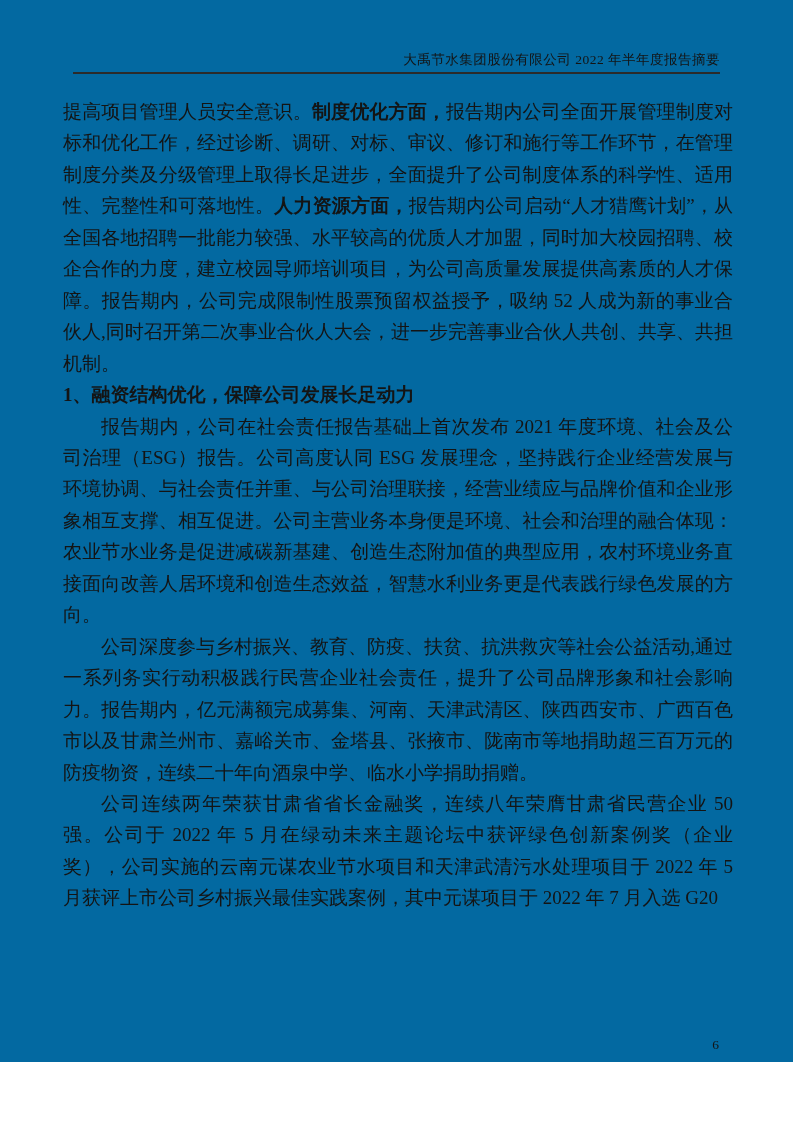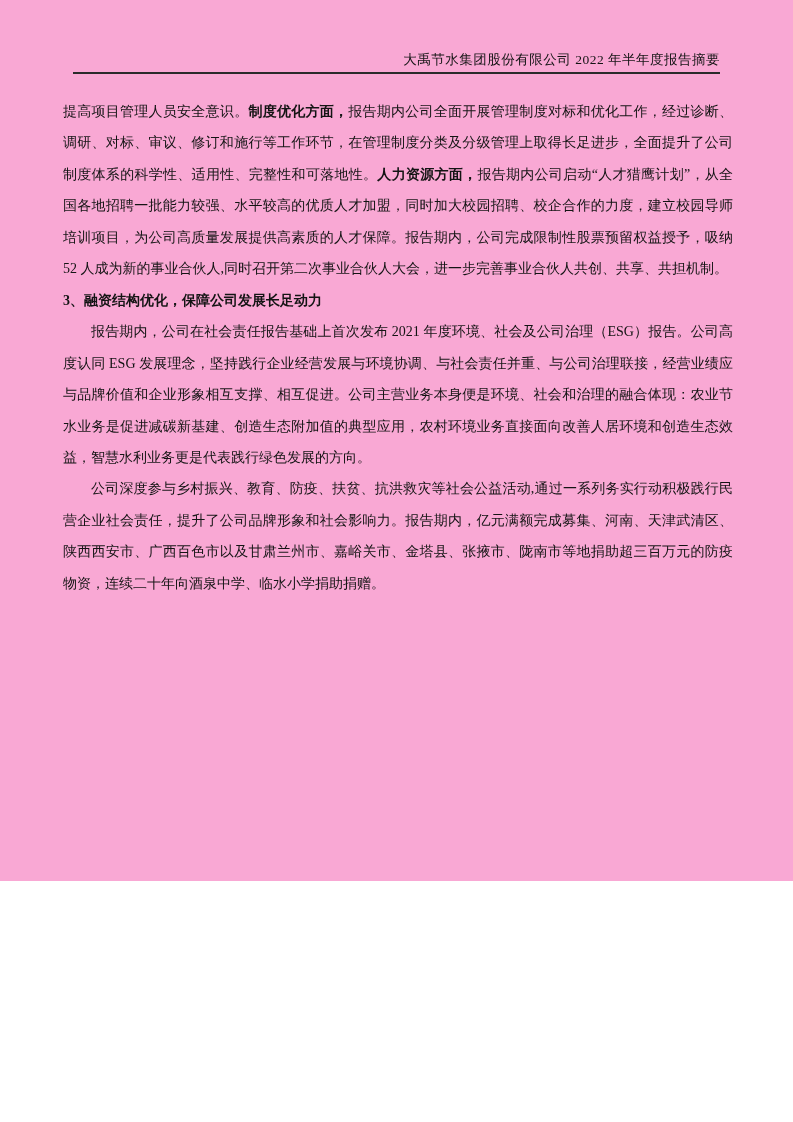--- a/index.html
+++ b/index.html
@@ -3,22 +3,22 @@
 <meta charset="utf-8">
 <style>
   html, body {
     margin: 0;
     padding: 0;
     background: #ffffff;
   }
   .page {
     position: relative;
     width: 793px;
-    height: 881px;
-    background: #f9a8d4;
+    height: 1062px;
+    background: #0369a1;
     font-family: "Liberation Serif", "DejaVu Serif", serif;
     color: #141414;
     overflow: hidden;
   }
   .header {
     position: absolute;
     left: 73px;
     width: 647px;
     top: 52px;
   }
@@ -33,21 +33,21 @@
   .header-rule {
     width: 100%;
     height: 0;
     border-bottom: 2px solid #2b2b2b;
   }
   .doc-body {
     position: absolute;
     left: 63px;
     top: 96px;
     width: 670px;
-    font-size: 14px;
+    font-size: 19px;
     line-height: 31.45px;
     text-align: justify;
   }
   .para {
     margin: 0;
     padding: 0;
     font-weight: normal;
   }
   .para.indent { text-indent: 2em; }
   .para.heading { font-weight: bold; text-align: left; }
@@ -65,20 +65,21 @@
 
 <div class="page">
 
   <div class="header">
     <span class="header-title">大禹节水集团股份有限公司 2022 年半年度报告摘要</span>
     <div class="header-rule"></div>
   </div>
 
   <div class="doc-body">
       <p class="para"><span>提高项目管理人员安全意识。</span><span class="bold">制度优化方面，</span><span>报告期内公司全面开展管理制度对标和优化工作，经过诊断、调研、对标、审议、修订和施行等工作环节，在管理制度分类及分级管理上取得长足进步，全面提升了公司制度体系的科学性、适用性、完整性和可落地性。</span><span class="bold">人力资源方面，</span><span>报告期内公司启动“人才猎鹰计划”，从全国各地招聘一批能力较强、水平较高的优质人才加盟，同时加大校园招聘、校企合作的力度，建立校园导师培训项目，为公司高质量发展提供高素质的人才保障。报告期内，公司完成限制性股票预留权益授予，吸纳 52 人成为新的事业合伙人,同时召开第二次事业合伙人大会，进一步完善事业合伙人共创、共享、共担机制。</span></p>
-      <p class="para heading"><span class="bold">3、融资结构优化，保障公司发展长足动力</span></p>
+      <p class="para heading"><span class="bold">1、融资结构优化，保障公司发展长足动力</span></p>
       <p class="para indent"><span>报告期内，公司在社会责任报告基础上首次发布 2021 年度环境、社会及公司治理（ESG）报告。公司高度认同 ESG 发展理念，坚持践行企业经营发展与环境协调、与社会责任并重、与公司治理联接，经营业绩应与品牌价值和企业形象相互支撑、相互促进。公司主营业务本身便是环境、社会和治理的融合体现：农业节水业务是促进减碳新基建、创造生态附加值的典型应用，农村环境业务直接面向改善人居环境和创造生态效益，智慧水利业务更是代表践行绿色发展的方向。</span></p>
       <p class="para indent"><span>公司深度参与乡村振兴、教育、防疫、扶贫、抗洪救灾等社会公益活动,通过一系列务实行动积极践行民营企业社会责任，提升了公司品牌形象和社会影响力。报告期内，亿元满额完成募集、河南、天津武清区、陕西西安市、广西百色市以及甘肃兰州市、嘉峪关市、金塔县、张掖市、陇南市等地捐助超三百万元的防疫物资，连续二十年向酒泉中学、临水小学捐助捐赠。</span></p>
+      <p class="para indent"><span>公司连续两年荣获甘肃省省长金融奖，连续八年荣膺甘肃省民营企业 50 强。公司于 2022 年 5 月在绿动未来主题论坛中获评绿色创新案例奖（企业奖），公司实施的云南元谋农业节水项目和天津武清污水处理项目于 2022 年 5 月获评上市公司乡村振兴最佳实践案例，其中元谋项目于 2022 年 7 月入选 G20</span></p>
     </div>
 
   <div class="footer-page-number">6</div>
 
 </div>
 
 </body></html>

